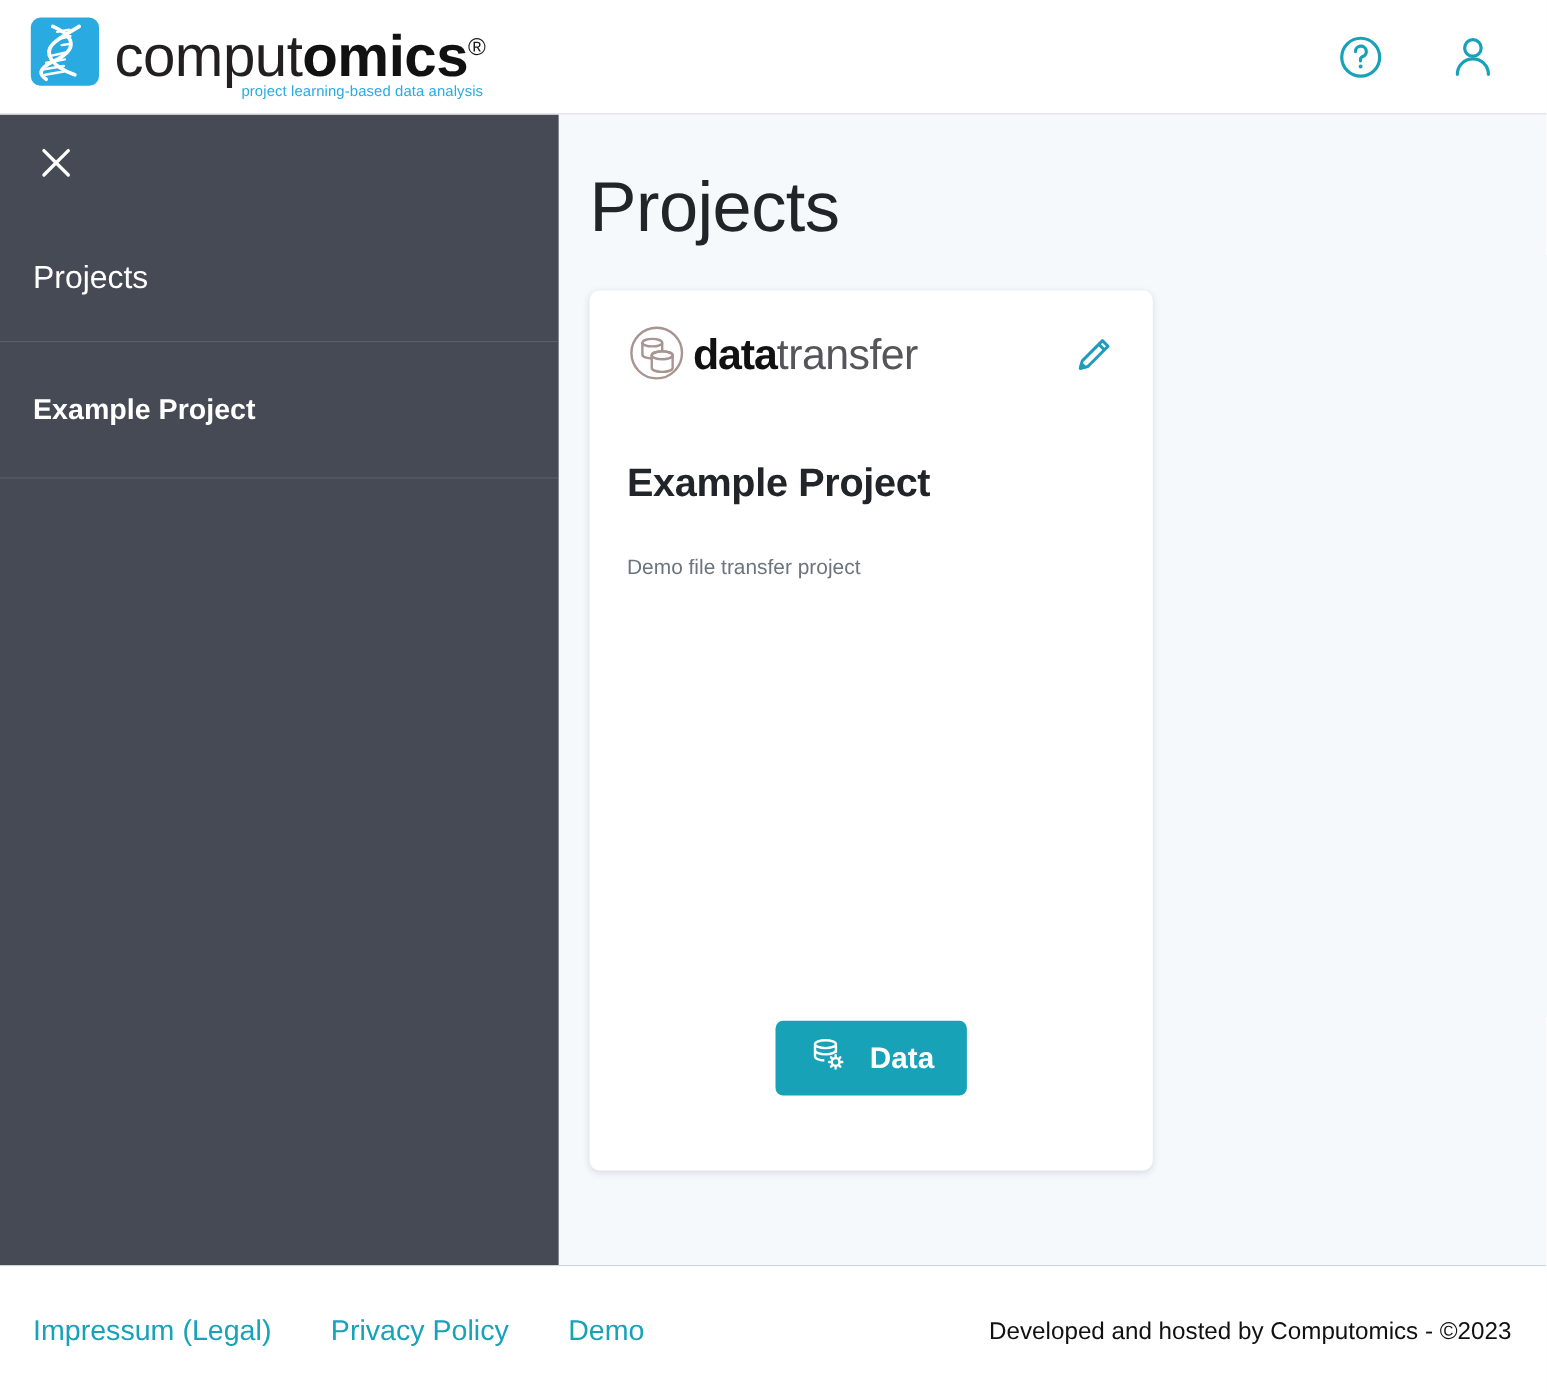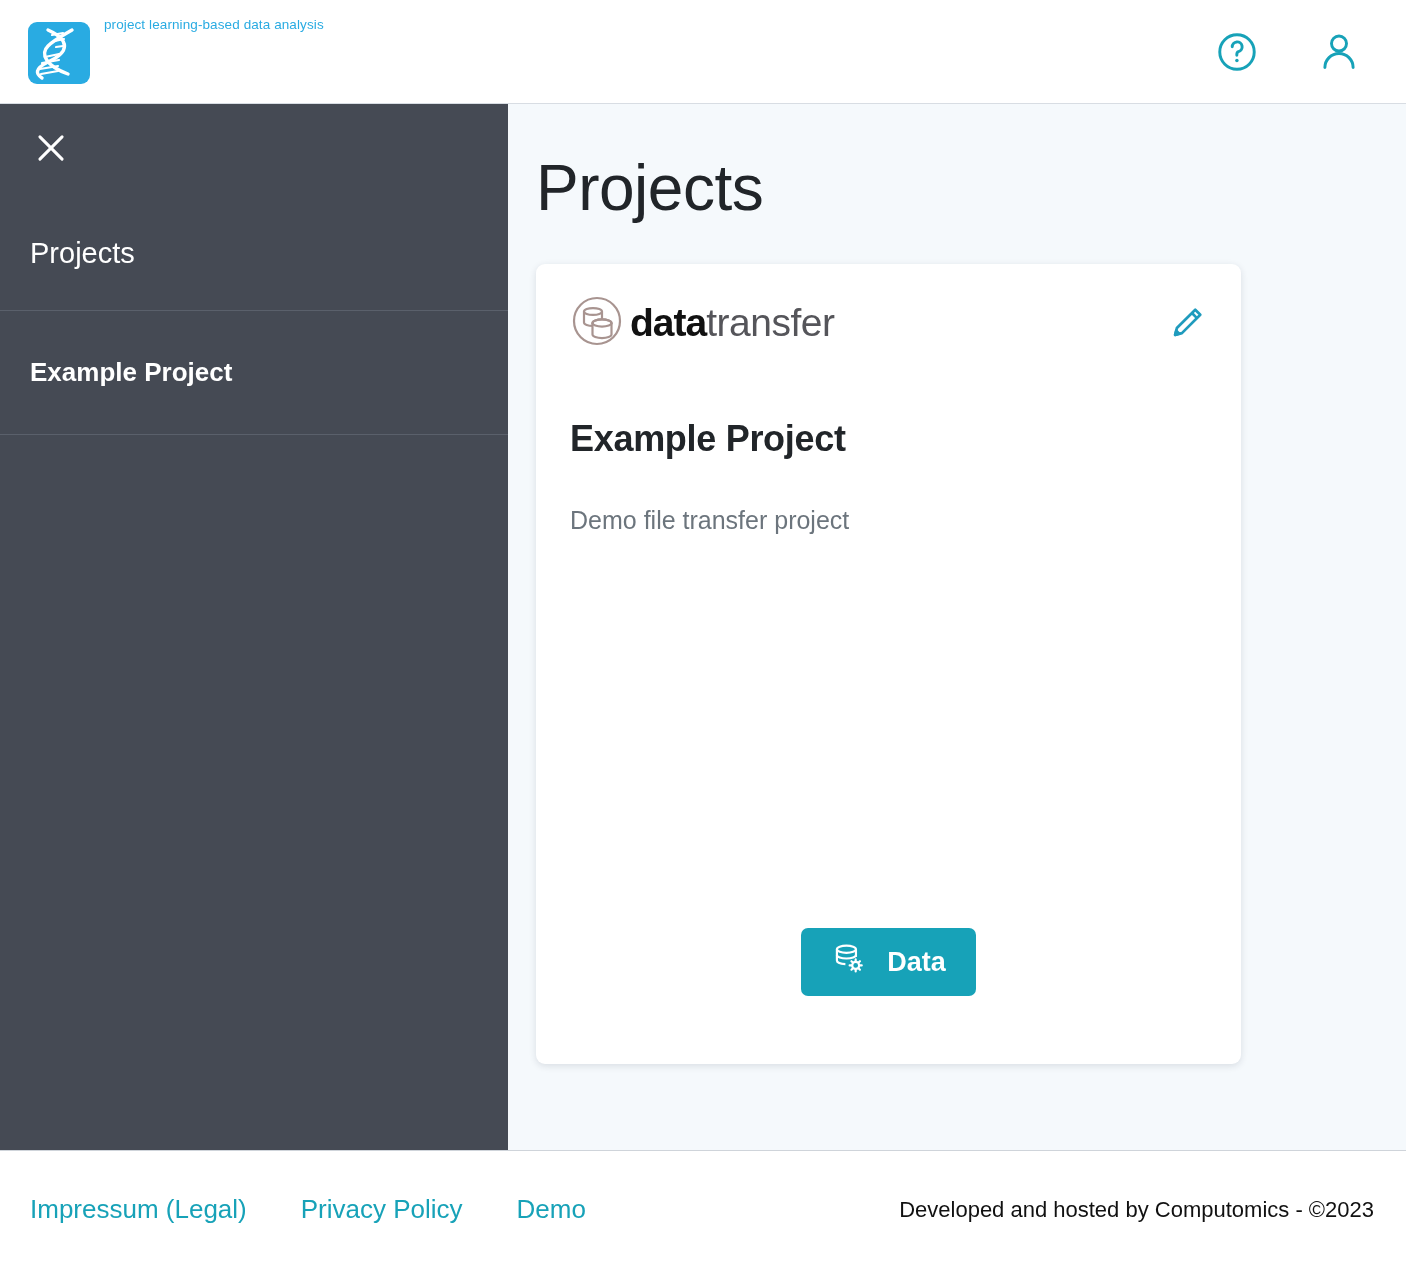--- a/index.html
+++ b/index.html
@@ -141,21 +141,21 @@
     font-size: 64px;
     font-weight: 300;
     color: #212529;
     letter-spacing: -0.5px;
     line-height: 1;
     margin-bottom: 44px;
   }
 
   
   .card {
-    width: 705px;
+    width: 512px;
     height: 800px;
     background: #ffffff;
     border-radius: 9px;
     box-shadow: 0 2px 7px rgba(30,40,60,0.13);
     display: flex;
     flex-direction: column;
     padding: 30px 34px 34px 34px;
   }
 
   .card-head {
@@ -182,21 +182,21 @@
 
   .card-title {
     font-size: 36px;
     font-weight: 700;
     color: #212529;
     margin-top: 66px;
     letter-spacing: -0.3px;
   }
 
   .card-desc {
-    font-size: 25px;
+    font-size: 19px;
     color: #6c757d;
     margin-top: 46px;
   }
 
   .card-spacer { flex: 1 1 auto; }
 
   .card-actions {
     display: flex;
     justify-content: center;
     padding-bottom: 34px;
@@ -257,20 +257,21 @@
             <line x1="27" y1="19" x2="36" y2="17"></line>
             <line x1="28" y1="25" x2="35" y2="24"></line>
             <line x1="17" y1="35" x2="31" y2="32"></line>
             <line x1="14" y1="41" x2="31" y2="38"></line>
             <line x1="12" y1="47" x2="30" y2="44"></line>
             <line x1="13" y1="52" x2="30" y2="49"></line>
           </g>
         </svg>
       </div>
       <div class="brand-wordmark">
+        <div class="brand-word"><span class="thin">comput</span><span class="strong">omics</span><span class="reg">®</span></div>
         <div class="brand-tagline">project learning-based data analysis</div>
       </div>
     </div>
 
     <div class="header-actions">
       <div class="icon-btn">
         <svg width="44" height="44" viewBox="0 0 24 24" fill="none" stroke="#17a2b8" stroke-width="1.6" aria-hidden="true">
           <circle cx="12" cy="12" r="9.4"></circle>
           <path d="M9.4 9.2a2.7 2.7 0 1 1 3.4 2.6c-.7.25-.9.8-.9 1.5v.5" stroke-linecap="round"></path>
           <circle cx="11.95" cy="16.6" r="0.95" fill="#17a2b8" stroke="none"></circle>

